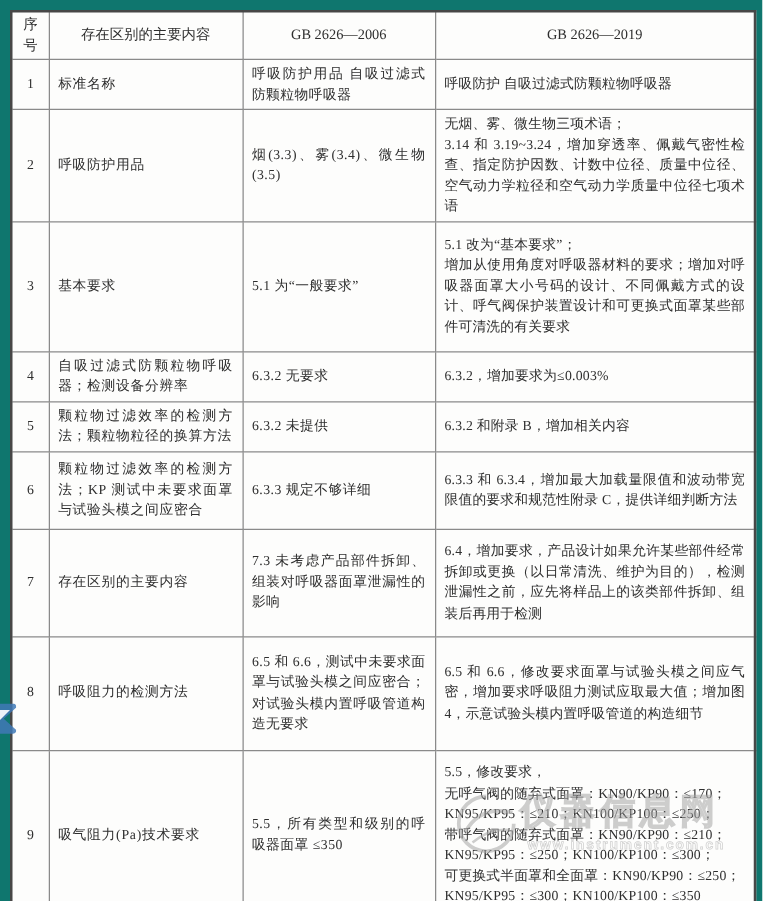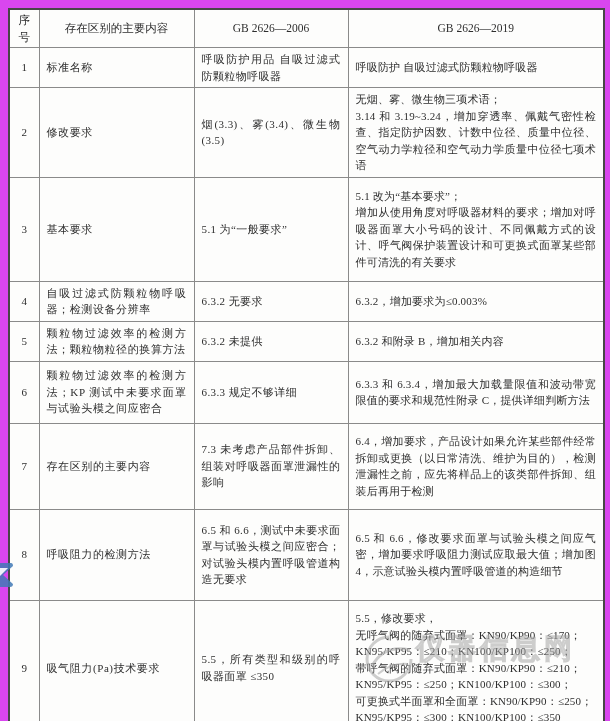--- a/index.html
+++ b/index.html
@@ -3,21 +3,21 @@
 <meta charset="utf-8">
 <style>
   html,body { margin:0; padding:0; }
   body {
     width:610px; height:721px;
     background:#fbfbf9;
     font-family:"Liberation Serif","DejaVu Serif",serif;
   }
   .page {
     position:relative; width:610px; height:721px;
-    background:#d946ef; overflow:hidden;
+    background:#0f766e; overflow:hidden;
   }
   table.cmp {
     position:absolute; left:8px; top:8px; width:595px;
     border-collapse:collapse; table-layout:fixed;
     color:#2e2e2e; background:#fdfdfc;
     border:2px solid #474747;
   }
   table.cmp th, table.cmp td {
     border:1px solid #8a8a8a;
     font-size:11px; line-height:16.5px;
@@ -86,21 +86,21 @@
       <th>GB 2626—2019</th>
     </tr>
     <tr class="r1">
       <td class="c1">1</td>
       <td class="c2">标准名称</td>
       <td class="c3">呼吸防护用品 自吸过滤式防颗粒物呼吸器</td>
       <td class="c4">呼吸防护 自吸过滤式防颗粒物呼吸器</td>
     </tr>
     <tr class="r2">
       <td class="c1">2</td>
-      <td class="c2">修改要求</td>
+      <td class="c2">呼吸防护用品</td>
       <td class="c3">烟(3.3)、雾(3.4)、微生物(3.5)</td>
       <td class="c4">无烟、雾、微生物三项术语；
 3.14 和 3.19~3.24，增加穿透率、佩戴气密性检查、指定防护因数、计数中位径、质量中位径、空气动力学粒径和空气动力学质量中位径七项术语</td>
     </tr>
     <tr class="r3">
       <td class="c1">3</td>
       <td class="c2">基本要求</td>
       <td class="c3">5.1 为“一般要求”</td>
       <td class="c4">5.1 改为“基本要求”；
 增加从使用角度对呼吸器材料的要求；增加对呼吸器面罩大小号码的设计、不同佩戴方式的设计、呼气阀保护装置设计和可更换式面罩某些部件可清洗的有关要求</td>
@@ -150,20 +150,21 @@
   </tbody>
     </table>
 
   <div class="watermark">
     <svg class="wm-logo" viewBox="0 0 54 54">
       <path d="M27 5 A22 22 0 1 0 49 27" fill="none" stroke="#a6a6a6" stroke-width="3"></path>
       <path d="M10 34 Q22 12 48 18" fill="none" stroke="#a6a6a6" stroke-width="3"></path>
       <path d="M16 42 Q30 30 46 32" fill="none" stroke="#a6a6a6" stroke-width="2"></path>
     </svg>
     <span class="wm-text">仪器信息网</span>
+    <span class="wm-url">www.instrument.com.cn</span>
   </div>
 
   <svg class="edge-mark" viewBox="0 0 13 28">
     <path d="M0 2 L11 2 Q13 2 13 5 L3 14 L13 23 Q13 26 10 26 L0 26 Z" fill="#4179b6" opacity="0.85"></path>
     <path d="M0 7 L8 7 L0 15 Z" fill="#ffffff" opacity="0.9"></path>
   </svg>
 
 </div>
 
 </body></html>

